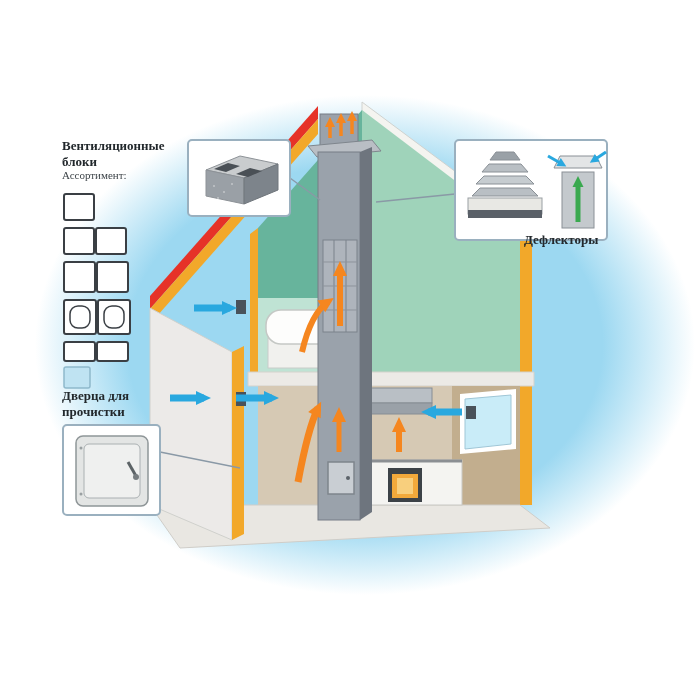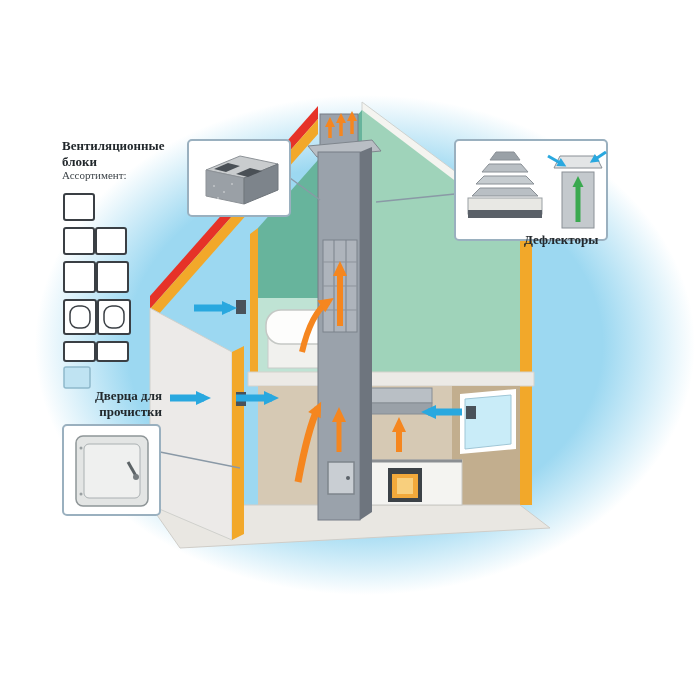--- a/index.html
+++ b/index.html
@@ -204,17 +204,17 @@
         <rect x="64" y="342" width="31" height="19" rx="2"></rect>
         <rect x="97" y="342" width="31" height="19" rx="2"></rect>
       </g>
       <rect x="64" y="367" width="26" height="21" rx="2" fill="#bfe3f2" stroke="#8fb9cc" stroke-width="1.5"></rect>
     </g>
   </svg>
 
   <div class="lbl lbl-bold" style="left:62px;top:138px;width:130px;">Вентиляционные блоки</div>
   <div class="lbl lbl-reg" style="left:62px;top:168px;width:120px;">Ассортимент:</div>
 
-  <div class="lbl lbl-bold" style="left:62px;top:388px;width:100px;text-align:right;">Дверца для прочистки</div>
+  <div class="lbl lbl-bold" style="left:62px;top:388px;width:100px;">Дверца для прочистки</div>
 
   <div class="lbl lbl-bold" style="left:524px;top:232px;width:150px;">Дефлекторы</div>
 
 </div>
 
 </body></html>

